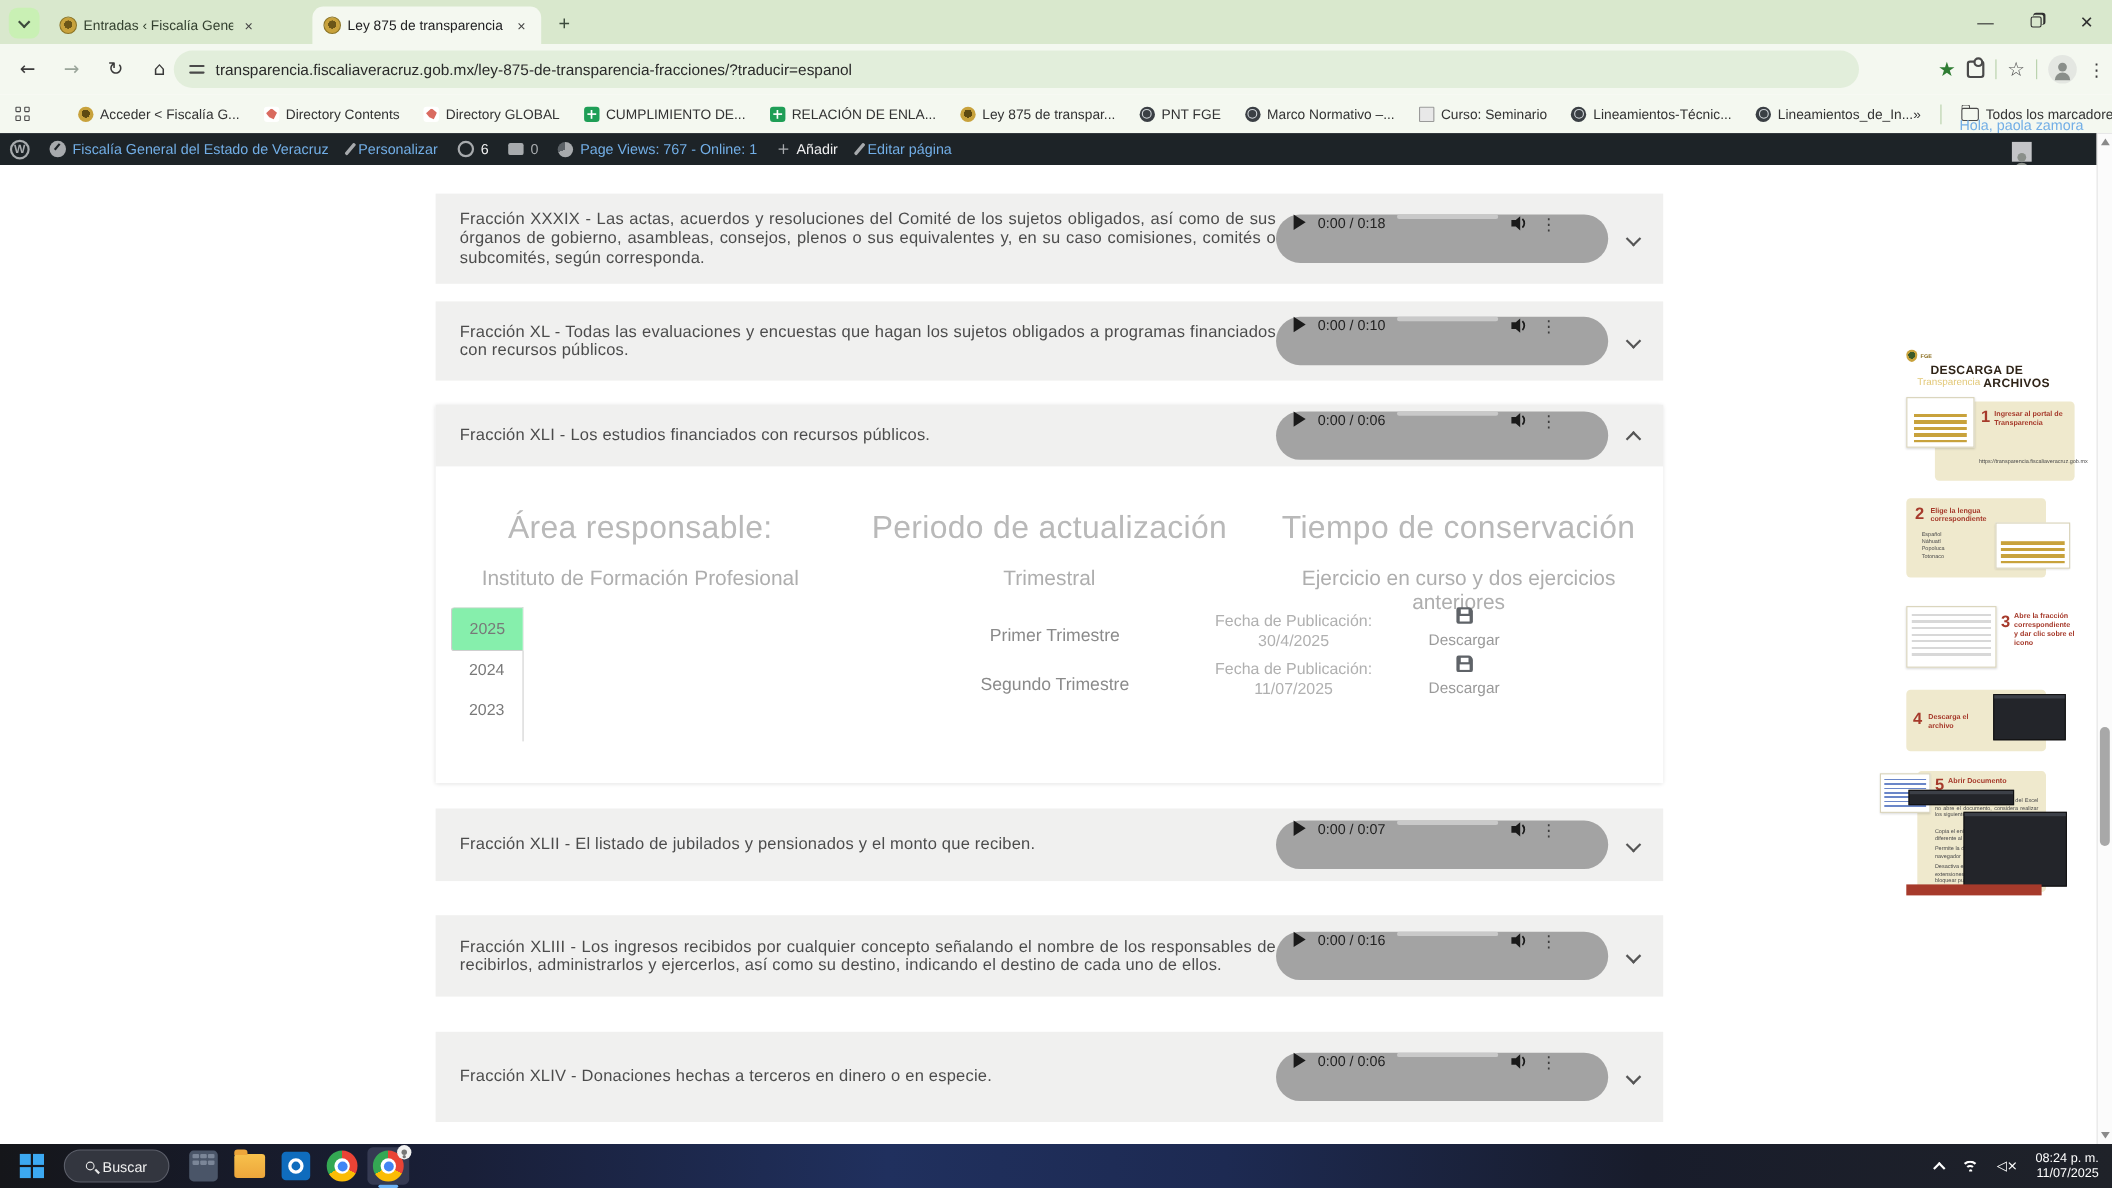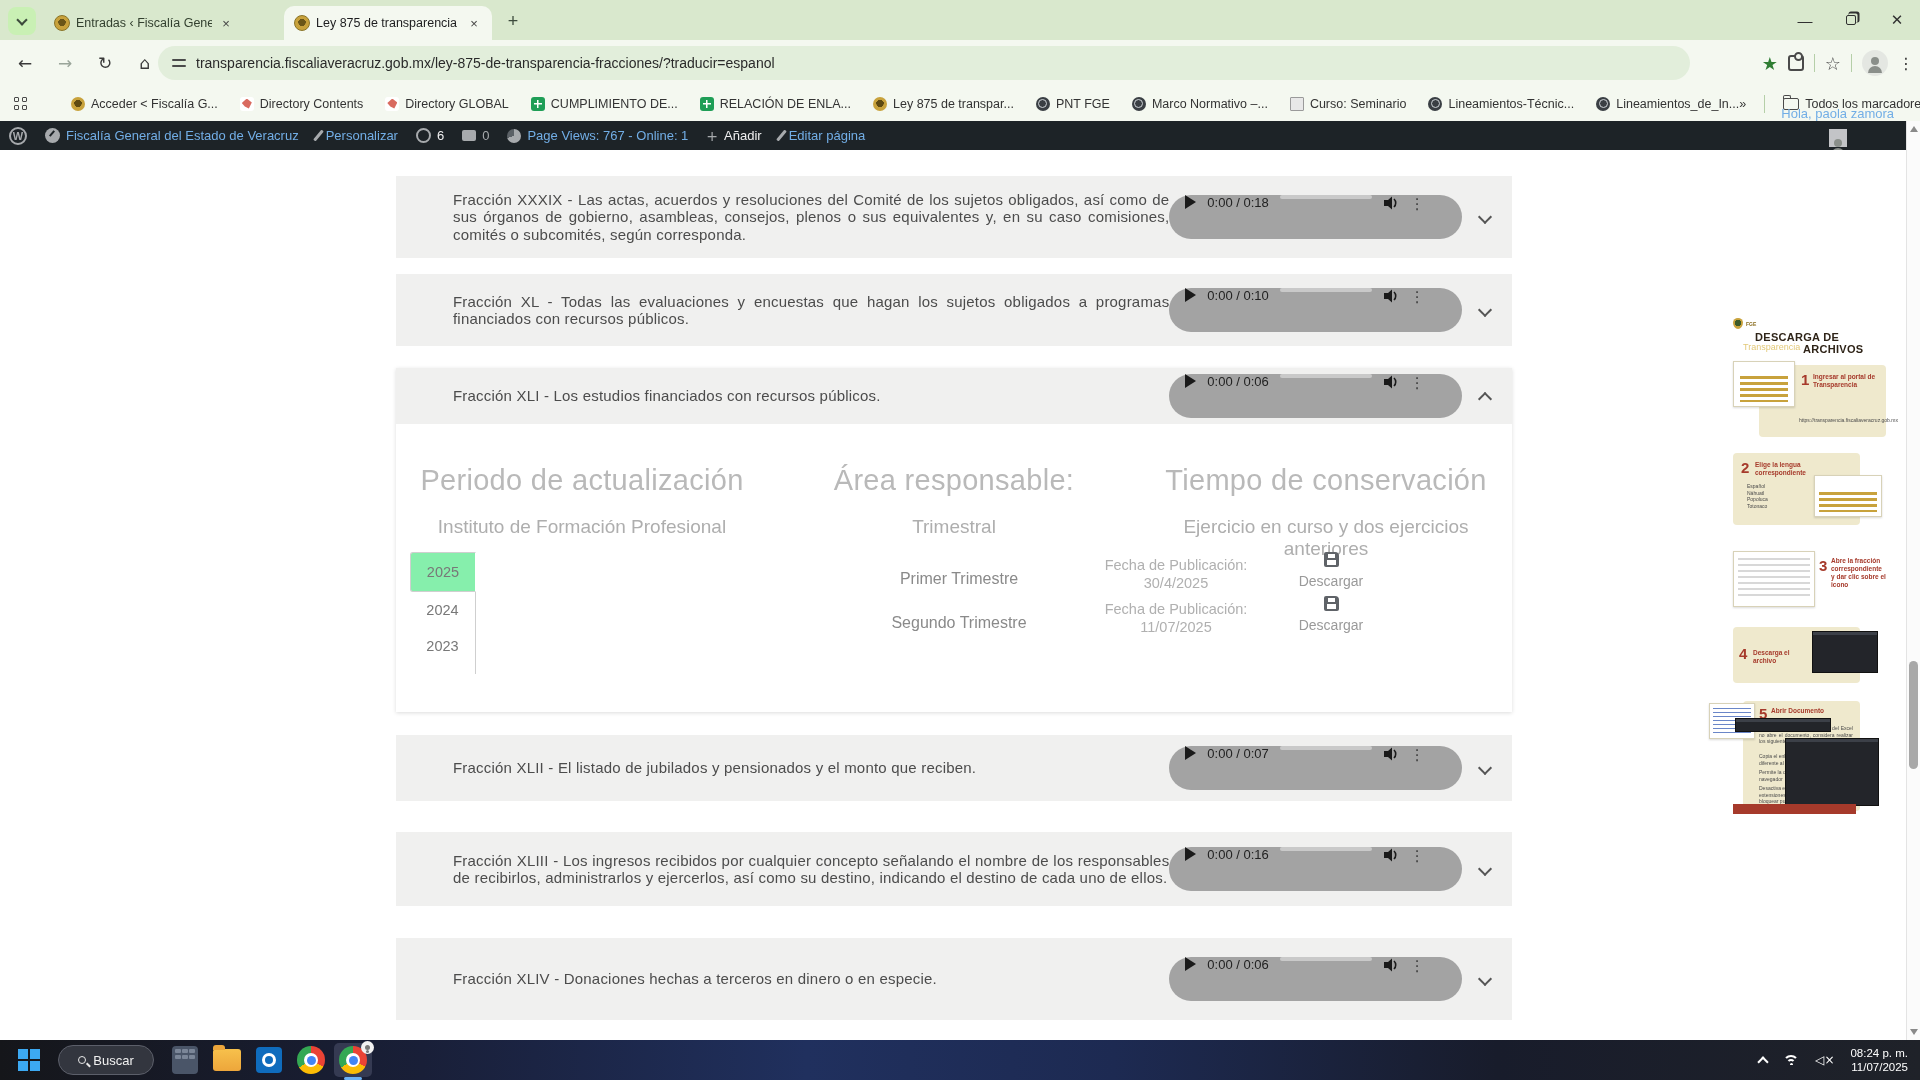--- a/index.html
+++ b/index.html
@@ -75,21 +75,21 @@
   .pencil { width:3px; height:13px; background:#a7aaad; transform:rotate(40deg); border-radius:1px; }
   .ab-right { margin-left:auto; display:flex; align-items:center; gap:8px; margin-right:26px;flex-direction:column; }
   .ab-avatar { width:18px; height:18px; background:#c3c4c7; display:flex; align-items:flex-end; justify-content:center; }
   .ab-avatar .person { background:#8a8f8a; top:0; }
   .ic-search-w { width:10px; height:10px; border:2px solid #f0f0f1; border-radius:50%; position:relative; }
   .ic-search-w::after { content:""; position:absolute; left:8px; top:8px; width:6px; height:2px; background:#f0f0f1; transform:rotate(45deg); border-radius:1px; }
 
   
   .viewport { position:absolute; top:150px; left:0; width:1906px; height:890px; background:#fff; }
   .row { position:absolute; left:396px; width:1116px; background:#f0f0ef; display:flex; align-items:center; padding:0 22px; }
-  .row-label { width:742px; font-size:15px; line-height:17.5px; color:#4c4c4c; text-align:justify; letter-spacing:0.2px;margin-left:35px; }
+  .row-label { width:742px; font-size:15px; line-height:17.5px; color:#4c4c4c; text-align:justify; letter-spacing:0.2px; }
   .player { margin-left:auto; width:302px; height:44px; border-radius:22px; background:#a3a3a3; display:flex; align-items:flex-start; padding:0 16px; gap:11px; }
   .pl-play { width:0; height:0; border-left:11px solid #1a1a1a; border-top:7px solid transparent; border-bottom:7px solid transparent; }
   .pl-time { font-size:13px; color:#222; white-space:nowrap; }
   .pl-bar { width:92px; height:4px; border-radius:2px; background:#c9c9c9; overflow:hidden; }
   .pl-fill { width:80%; height:100%; background:#8b8b8b; }
   .pl-menu { font-family:"DejaVu Sans",sans-serif; font-size:15px; color:#3c3c3c; }
   .row-chev { margin-left:18px; width:10px; height:10px; border-right:2px solid #555; border-bottom:2px solid #555; transform:rotate(45deg); flex:none; }
   .row-chev.up { transform:rotate(-135deg); margin-top:6px; }
   .spk { flex:none; }
 
@@ -364,22 +364,22 @@
         <svg class="spk" width="16" height="16" viewBox="0 0 16 16">
             <polygon points="1,5 5,5 9,1.5 9,14.5 5,11 1,11" fill="#1a1a1a"></polygon>
             <path d="M11 4 A5.5 5.5 0 0 1 11 12" stroke="#1a1a1a" stroke-width="1.6" fill="none"></path>
           </svg>
         <span class="pl-menu">⋮</span>
       </div>
       <span class="row-chev up"></span>
     </div>
     <div class="card-body">
       <div class="cols">
+        <div class="col col-h">Área responsable:</div>
         <div class="col col-h">Periodo de actualización</div>
-        <div class="col col-h">Área responsable:</div>
         <div class="col col-h">Tiempo de conservación</div>
       </div>
       <div class="colv">
         <div class="col-v">Instituto de Formación Profesional</div>
         <div class="col-v">Trimestral</div>
         <div class="col-v">Ejercicio en curso y dos ejercicios anteriores</div>
       </div>
       <div class="years">
         <div class="year activey">2025</div>
         <div class="year">2024</div>

